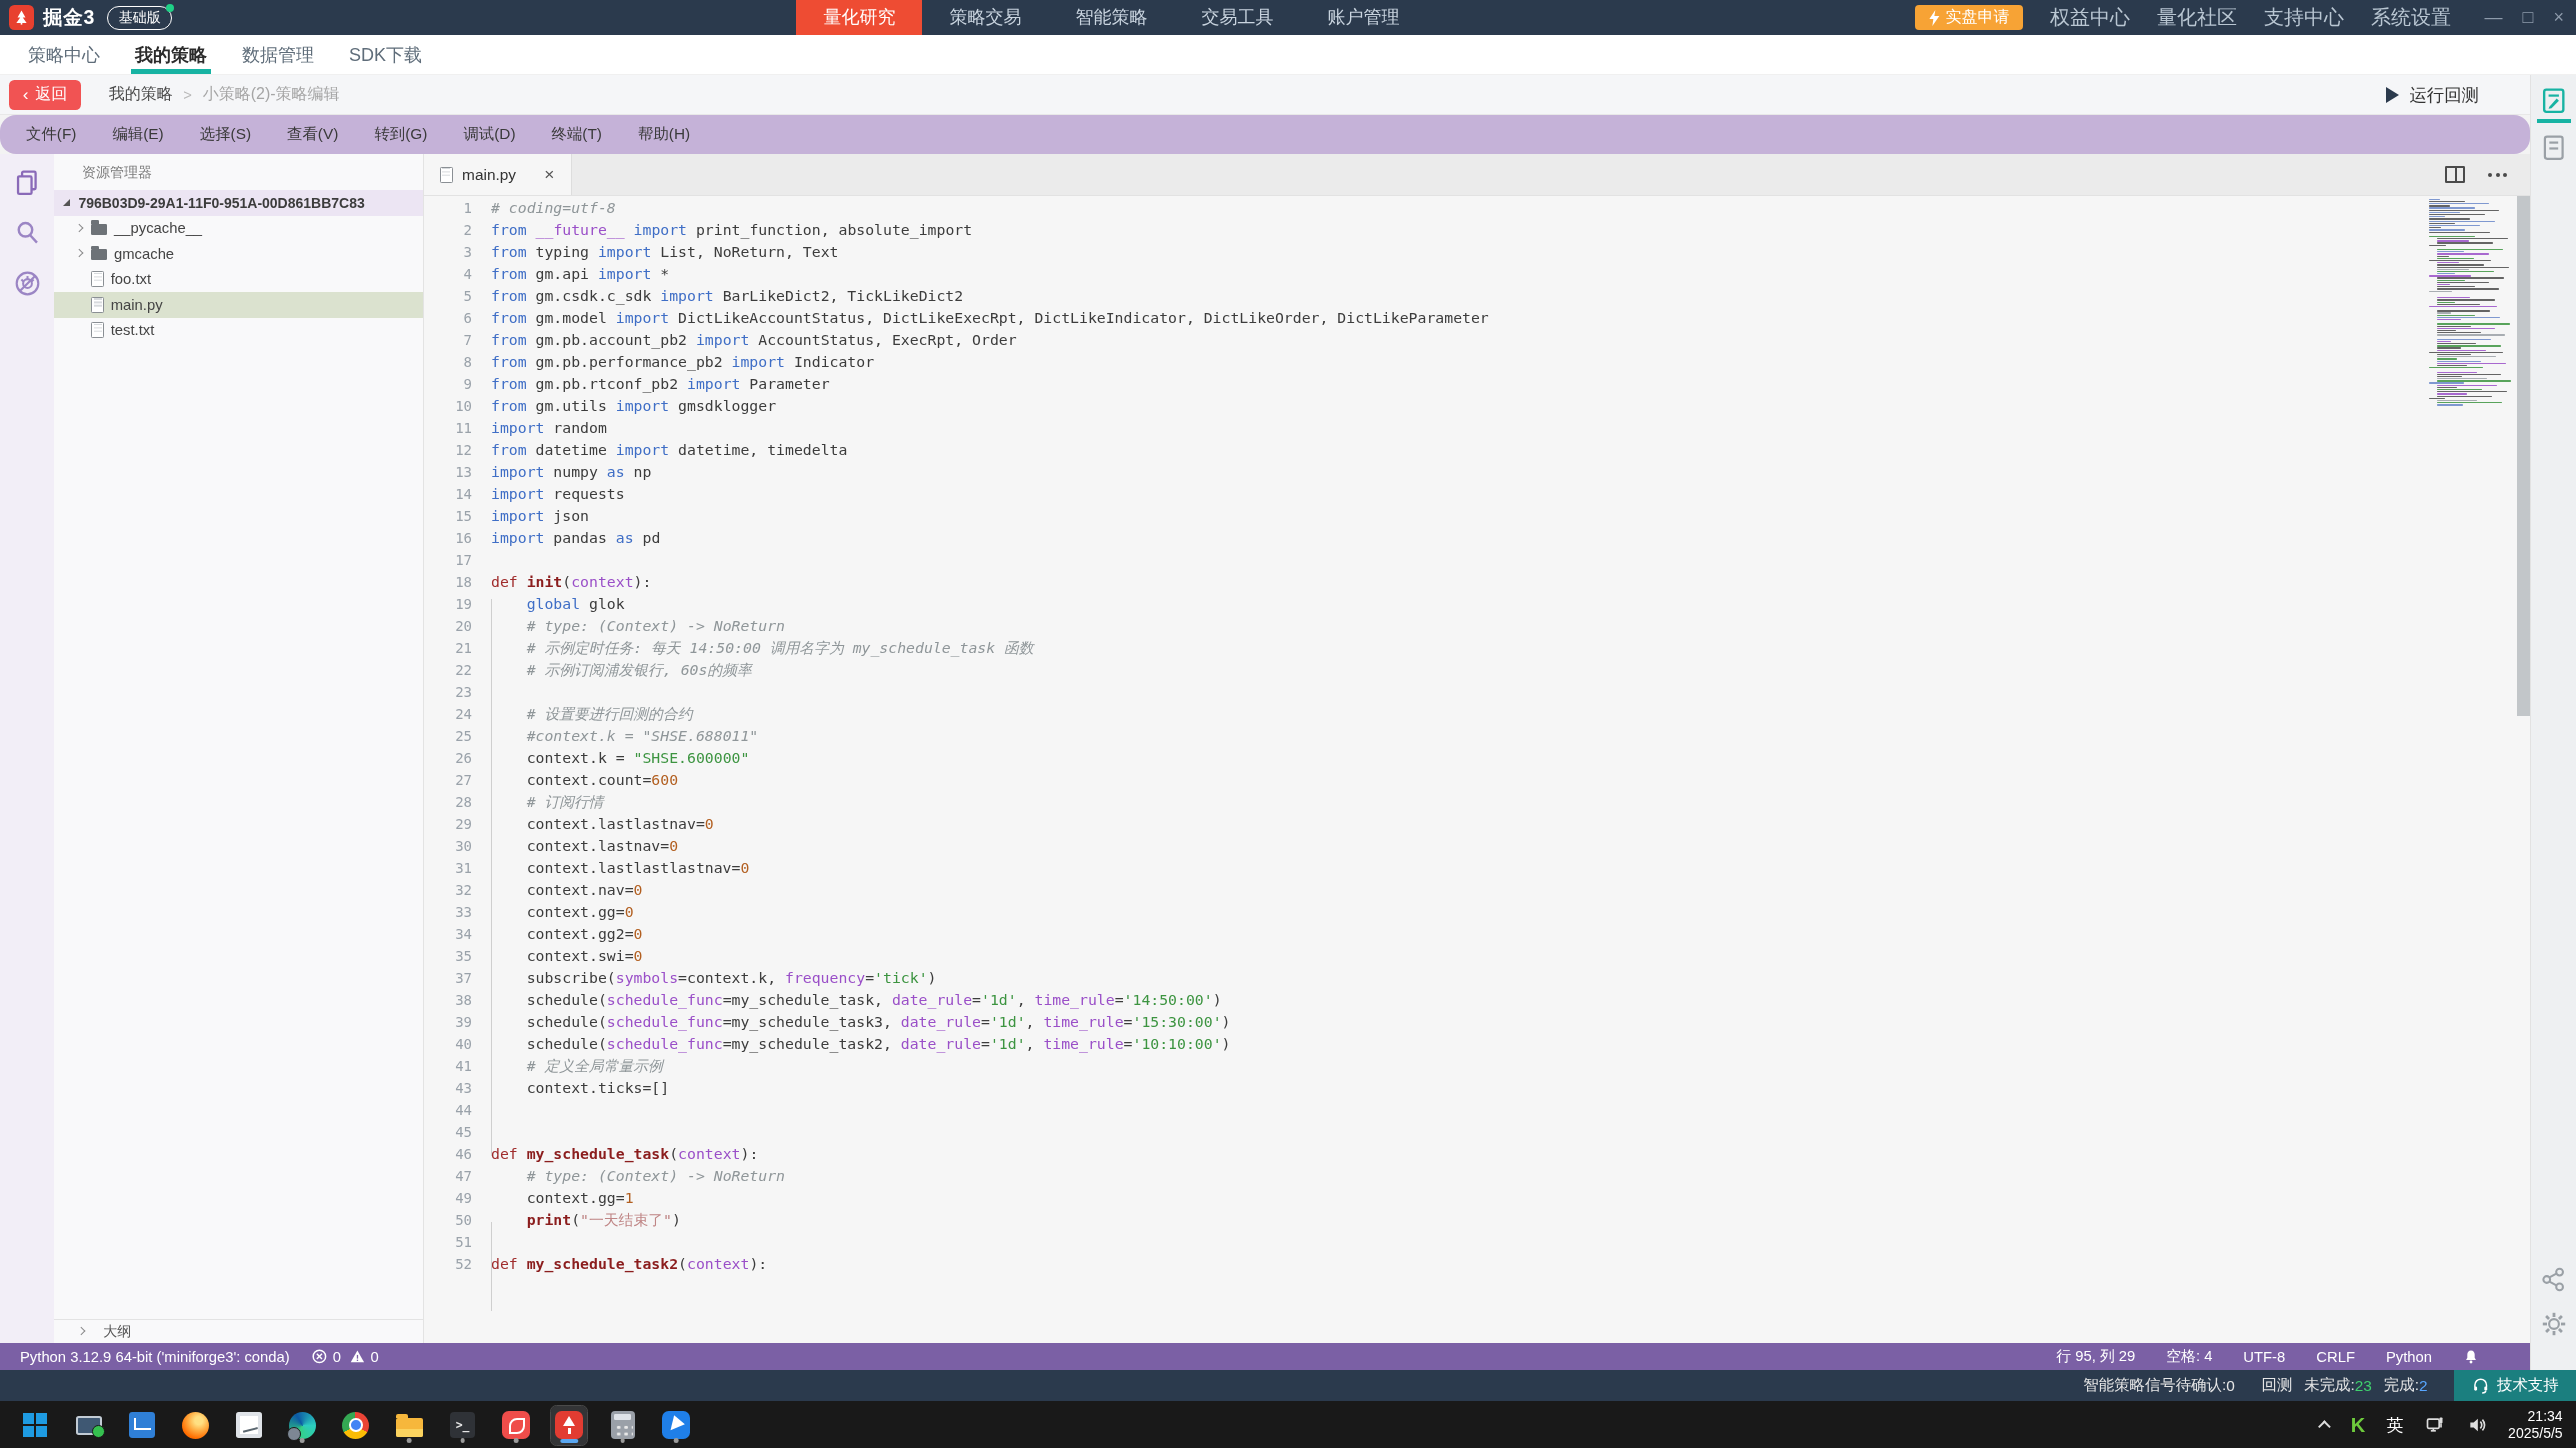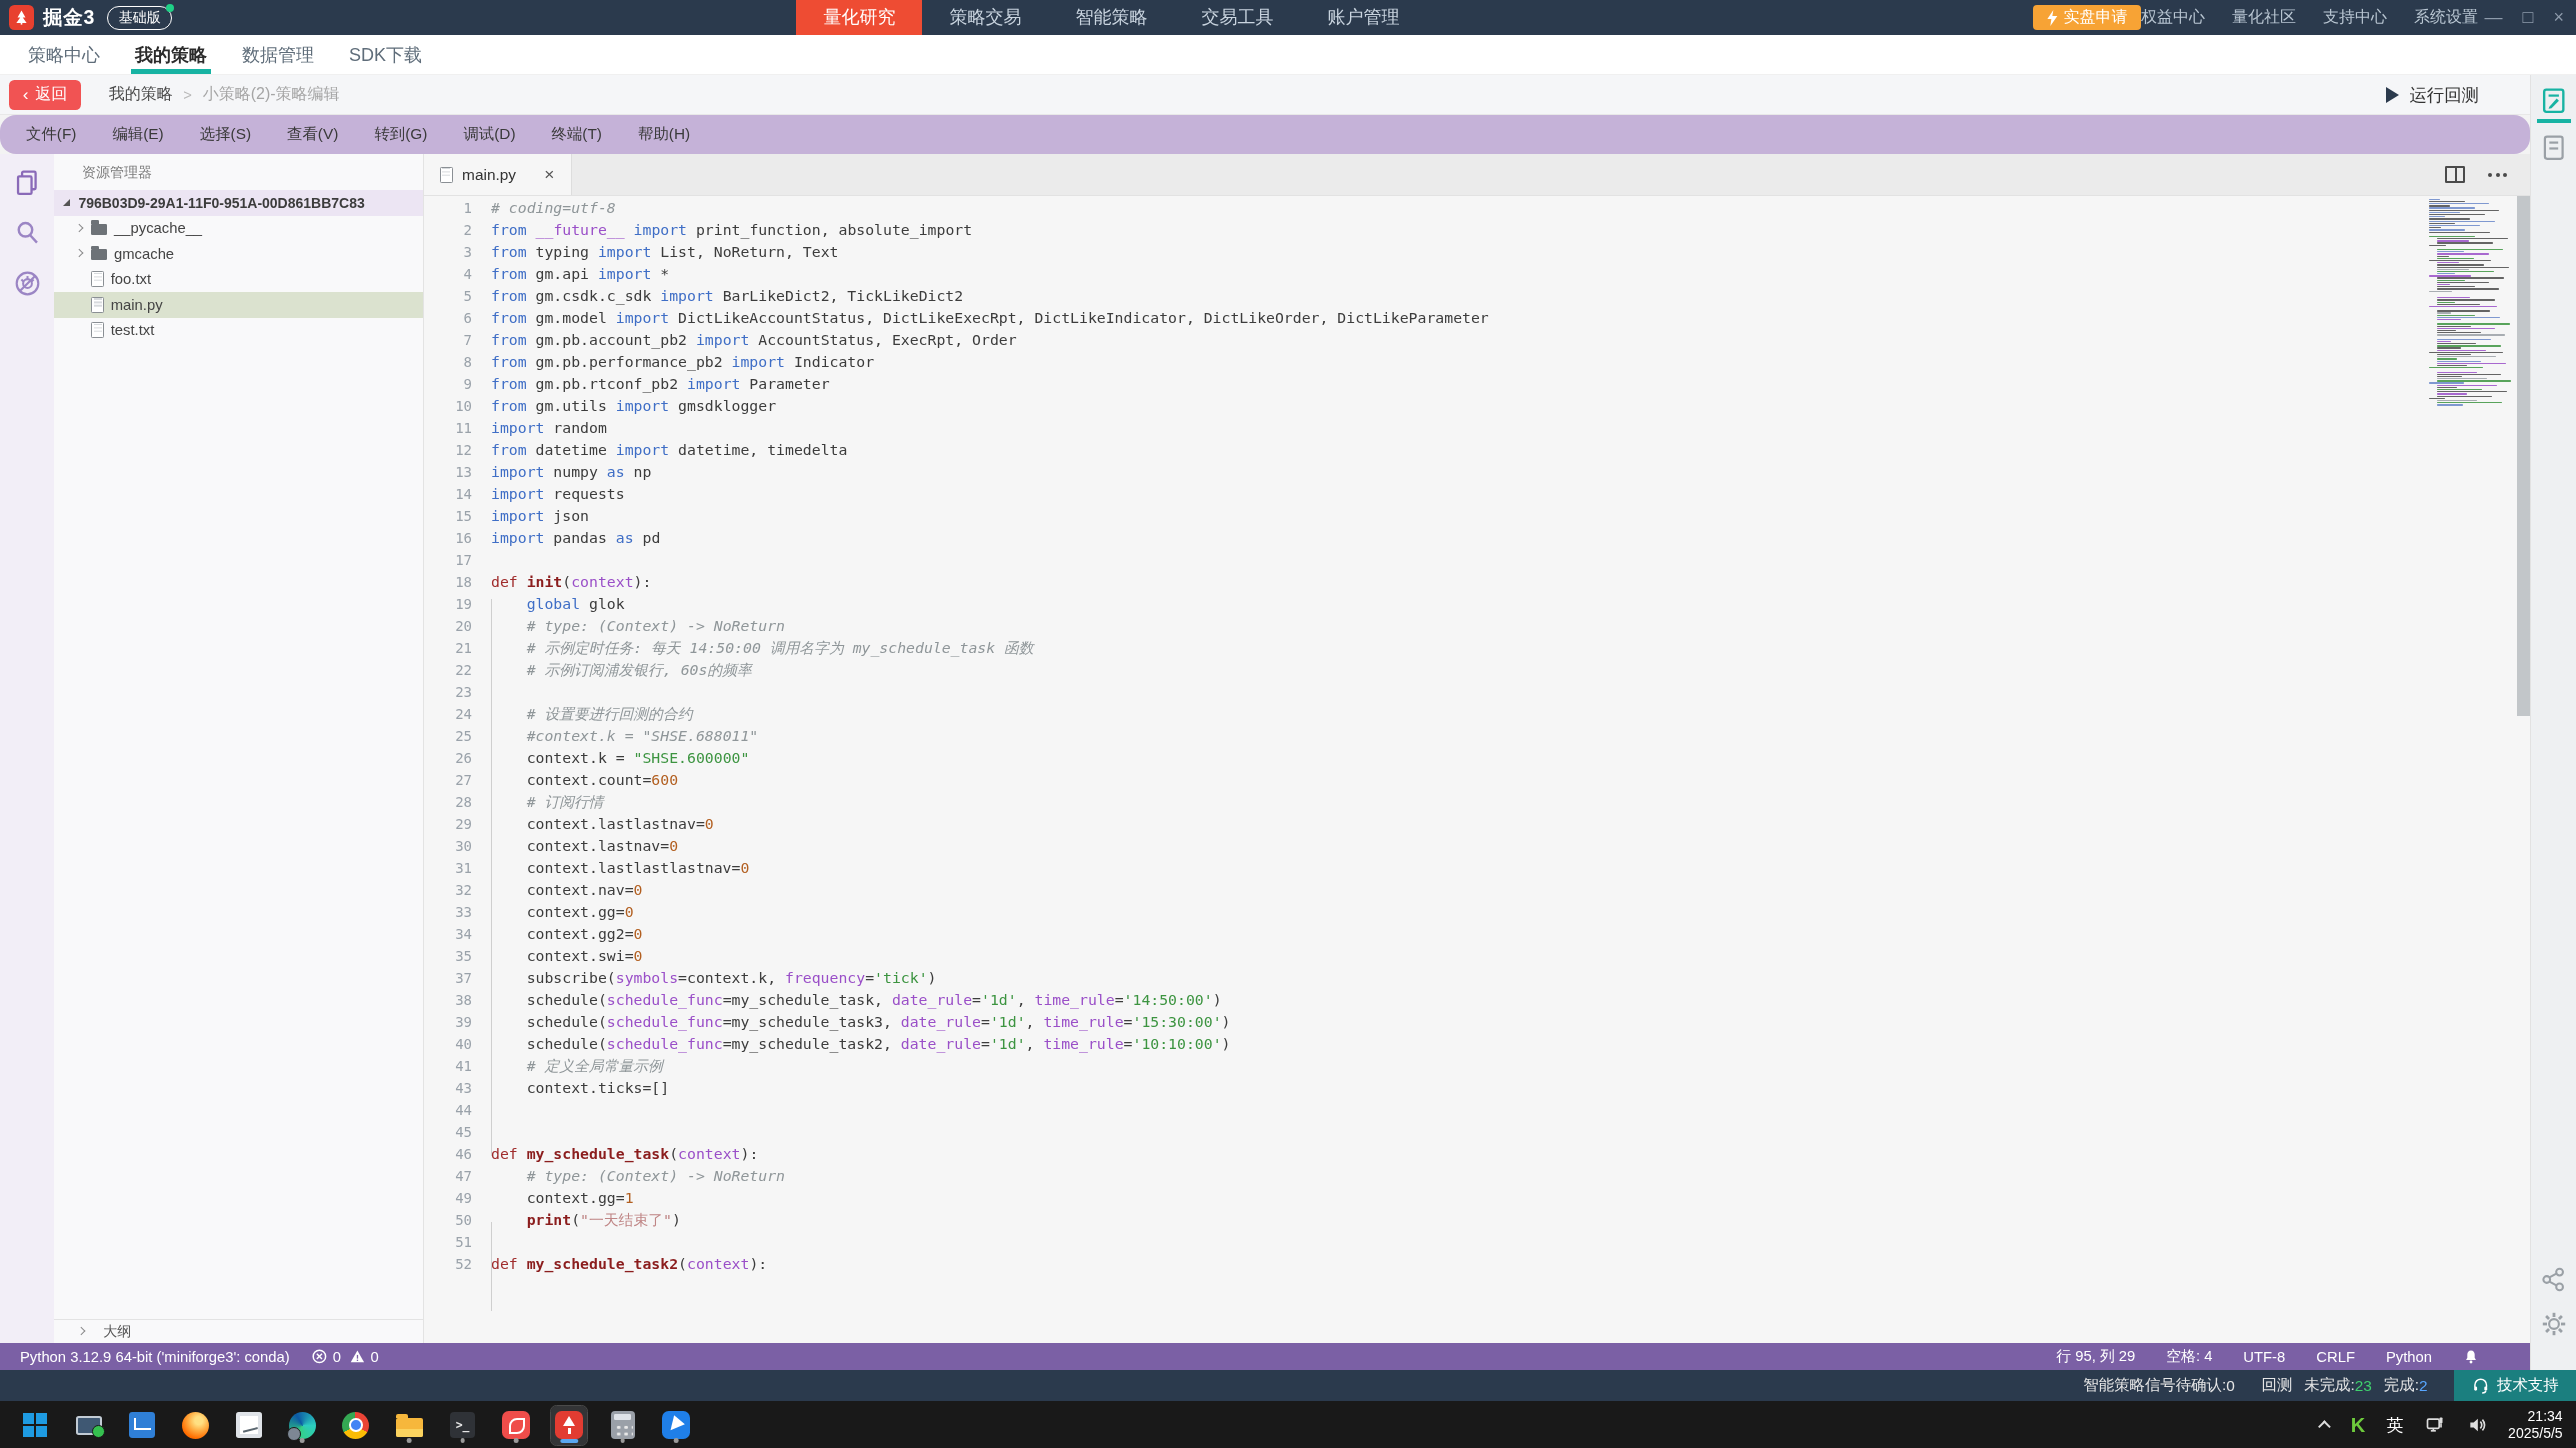--- a/index.html
+++ b/index.html
@@ -10,24 +10,24 @@
   
   #topbar{height:35px;background:#2b3a4d;display:flex;align-items:center;color:#fff;flex:none;}
   .logo{width:25px;height:25px;border-radius:5.4px;background:#e8402f;margin-left:9.4px;flex:none;
         display:flex;align-items:center;justify-content:center;}
   .app-title{font-size:19.5px;font-weight:bold;margin-left:8.7px;letter-spacing:0.7px;}
   .badge{margin-left:12px;border:1.3px solid #fff;border-radius:670px;padding:2px 10.7px;font-size:14px;position:relative;}
   .badge::after{content:"";position:absolute;top:-2.7px;right:-2.7px;width:8px;height:8px;border-radius:50%;background:#1fd187;}
   #mainnav{display:flex;height:35px;margin-left:624px;}
   .nav-item{padding:0 27px;line-height:35px;font-size:18px;color:#c9d4df;cursor:default;}
   .nav-item.active{background:#ee4c33;color:#fff;}
-  #topright{margin-left:auto;display:flex;align-items:center;margin-right:12px;}
+  #topright{margin-left:auto;display:flex;align-items:center;gap:27px;margin-right:12px;}
   .apply-btn{background:#f7a335;color:#fff;border-radius:4px;height:25.5px;padding:0 13.4px;font-size:16px;
              display:flex;align-items:center;gap:6px;}
-  .top-link{font-size:16px;color:#b9c6d2;}
+  .top-link{font-size:20px;color:#b9c6d2;}
   .winctl{display:flex;gap:20px;color:#8e9bab;font-size:18px;margin-left:6.7px;}
 
   
   #tabrow{height:40px;background:#fff;display:flex;align-items:stretch;padding-left:24px;gap:27px;flex:none;border-bottom:0.7px solid #f0f0f0;}
   .ptab{font-size:18px;color:#5f6d7a;display:flex;align-items:center;position:relative;padding:0 4px;}
   .ptab.active{color:#2b2b2b;font-weight:bold;}
   .ptab.active::after{content:"";position:absolute;left:0;right:0;bottom:0;height:4.7px;background:#17b3a3;}
 
   
   #middle{flex:1;display:flex;min-height:0;}

